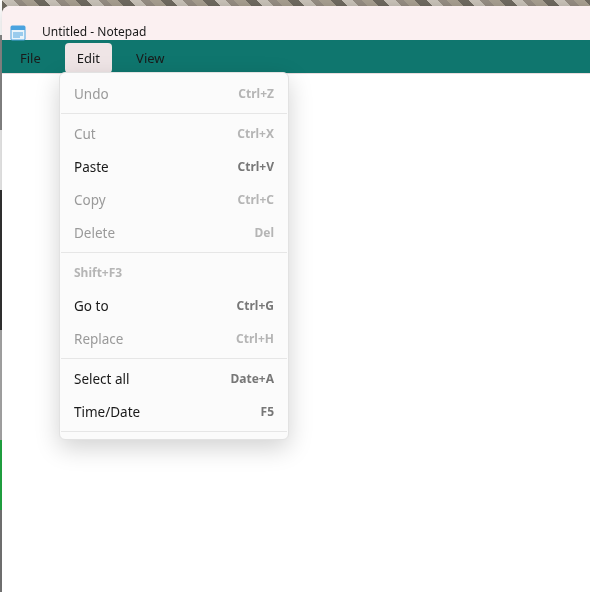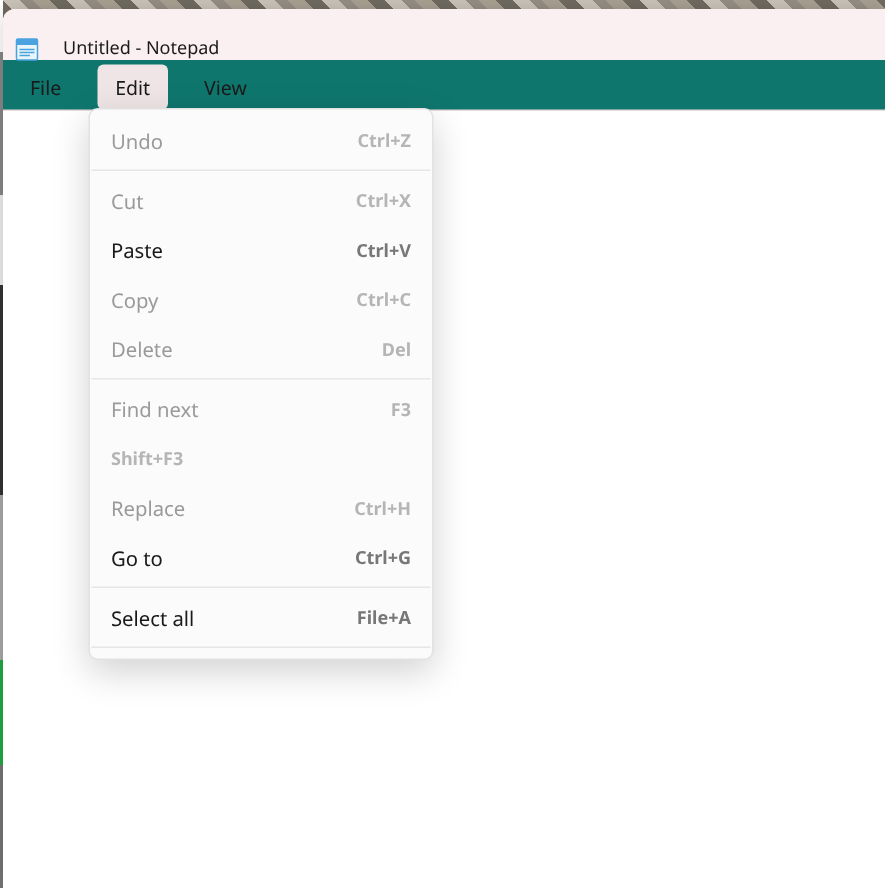--- a/index.html
+++ b/index.html
@@ -126,36 +126,36 @@
         <div class="menu-row disabled">
           <span>Copy</span>
           <span class="shortcut">Ctrl+C</span>
         </div>
         <div class="menu-row disabled">
           <span>Delete</span>
           <span class="shortcut">Del</span>
         </div>
         <div class="menu-sep"></div>
         <div class="menu-row disabled">
-          <span>Find next</span>
-          <span class="shortcut">F3</span>
+          <span class="shortcut">Shift+F3</span>
         </div>
-        <div class="menu-row disabled">
-          <span class="shortcut">Shift+F3</span>
+        <div class="menu-row">
+          <span>Go to</span>
+          <span class="shortcut">Ctrl+G</span>
         </div>
         <div class="menu-row disabled">
           <span>Replace</span>
           <span class="shortcut">Ctrl+H</span>
         </div>
-        <div class="menu-row">
-          <span>Go to</span>
-          <span class="shortcut">Ctrl+G</span>
-        </div>
         <div class="menu-sep"></div>
         <div class="menu-row">
           <span>Select all</span>
-          <span class="shortcut">File+A</span>
+          <span class="shortcut">Date+A</span>
+        </div>
+        <div class="menu-row">
+          <span>Time/Date</span>
+          <span class="shortcut">F5</span>
         </div>
         <div class="menu-sep"></div>
       </div>
 
   </div>
 </div>
 
 </body></html>

